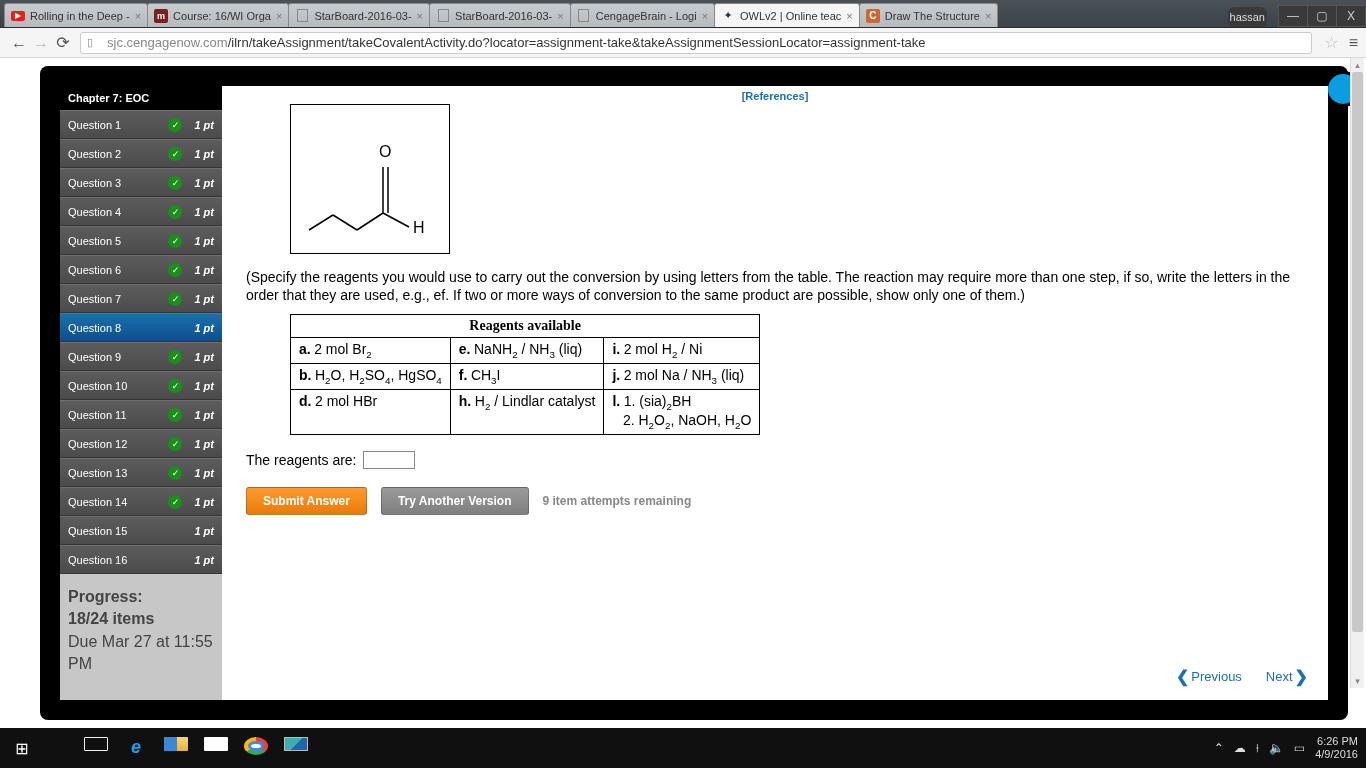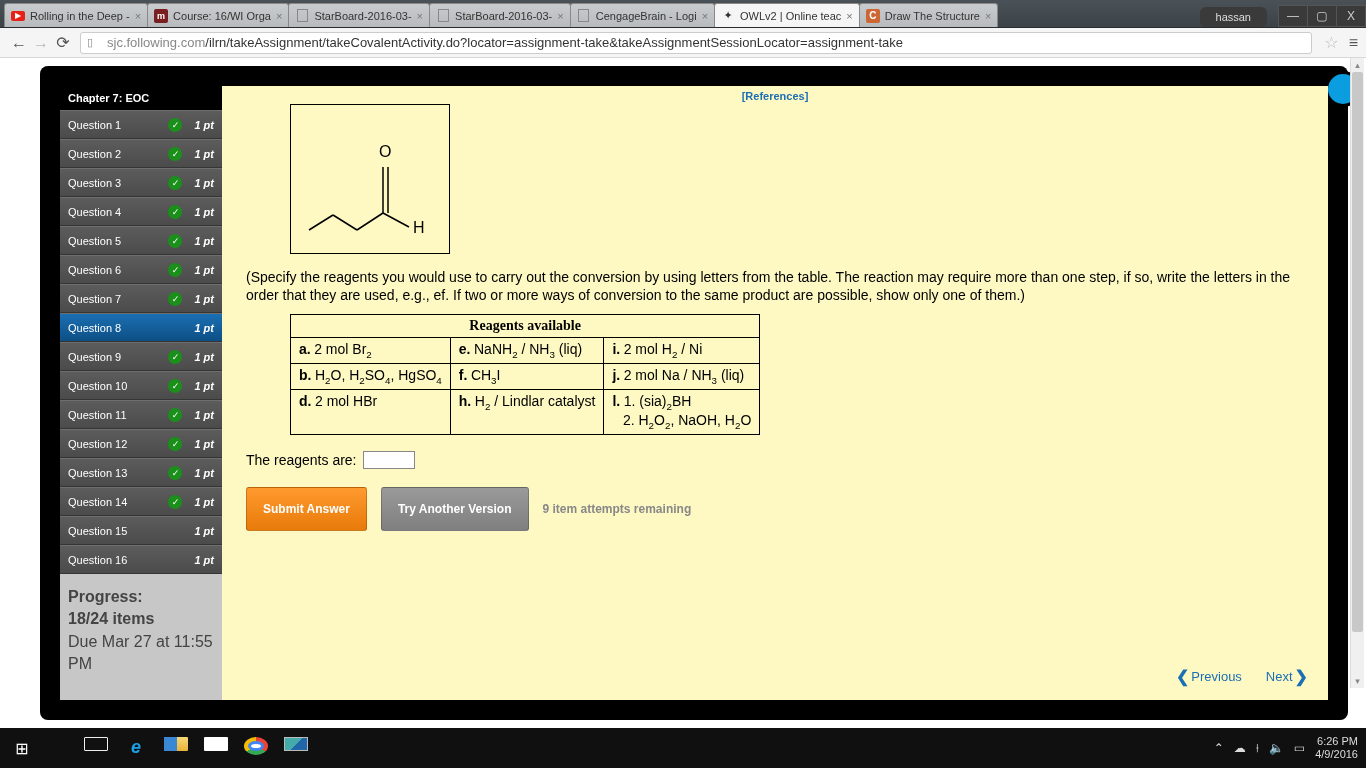--- a/index.html
+++ b/index.html
@@ -4,21 +4,21 @@
 <style>
 * { margin:0; padding:0; box-sizing:border-box; font-family:Arial,Helvetica,sans-serif; }
 html,body { width:1366px; height:768px; overflow:hidden; background:#000; }
 .browser-area{position:absolute;left:0;top:0;right:0;bottom:40px;background:#fff;}
 .tabstrip{height:28px;background:linear-gradient(#4a5258,#3b4248);display:flex;align-items:flex-end;padding-left:4px;border-bottom:1px solid #282c2f;}
 .tab{display:flex;align-items:center;height:24px;background:linear-gradient(#c9ccce,#b8bbbd);border:1px solid #888;border-bottom:none;border-radius:3px 3px 0 0;font-size:11px;color:#333;padding:0 6px;margin-right:-1px;max-width:165px;min-width:0;white-space:nowrap;}
 .tab.active{background:#f5f5f5;z-index:1;}
 .tab .favicon{width:14px;height:14px;margin-right:5px;flex-shrink:0;display:flex;align-items:center;justify-content:center;font-size:10px;}
 .tab .tt{overflow:hidden;text-overflow:ellipsis;flex:1;min-width:0;}
 .tab .tx{margin-left:5px;color:#777;font-size:11px;flex-shrink:0;}
-.win-profile{height:20px;background:#3a3a3a;color:#ddd;font-size:11px;padding:0 16px;border-radius:6px;display:flex;align-items:center;margin:2px 4px 0 auto;}
+.win-profile{height:20px;background:#3a3a3a;color:#ddd;font-size:11px;padding:0 2px;border-radius:6px;display:flex;align-items:center;margin:2px 4px 0 auto;}
 .win-btns{display:flex;color:#ccc;margin-left:8px;}
 .win-btns span{width:30px;text-align:center;font-size:12px;line-height:20px;border:1px solid #555;margin-left:-1px;background:#3a3a3a;}
 .addr{height:30px;background:#f5f5f5;display:flex;align-items:center;padding:0 8px;border-bottom:1px solid #d8d8d8;font-size:13px;color:#333;}
 .navbtn{width:22px;height:22px;display:flex;align-items:center;justify-content:center;color:#555;font-size:16px;}
 .urlbox{flex:1;height:22px;border:1px solid #ccc;border-radius:3px;margin:0 6px;display:flex;align-items:center;background:#fff;padding:0 6px;}
 .urlbox .doc{width:14px;color:#888;font-size:11px;margin-right:6px;}
 .urlbox .loc{font-size:13px;color:#333;white-space:nowrap;overflow:hidden;}
 .urlbox .host{color:#888;}
 .addr .star{color:#bbb;font-size:16px;margin-left:6px;}
 .addr .menu{color:#555;font-size:16px;margin-left:10px;}
@@ -28,36 +28,36 @@
 .sidebar{width:162px;background:#c7c7c7;display:flex;flex-direction:column;}
 .chapter-hdr{background:#000;color:#fff;font-size:11px;font-weight:bold;padding:5px 8px;height:24px;display:flex;align-items:center;}
 .qn-list{display:flex;flex-direction:column;}
 .qn{height:29px;display:flex;align-items:center;padding:0 8px;font-size:11px;color:#fff;background:linear-gradient(#5c5c5c,#4b4b4b);border-top:1px solid #6e6e6e;border-bottom:1px solid #353535;cursor:pointer;}
 .qn.active{background:linear-gradient(#1b6fb3,#0d4f85);}
 .qn .chk{width:14px;height:14px;border-radius:50%;background:#1a8f1a;display:flex;align-items:center;justify-content:center;color:#fff;font-size:9px;margin:0 6px 0 auto;}
 .qn .chk.none{background:transparent;}
 .qn .pts{font-style:italic;font-weight:bold;font-size:11px;margin-left:6px;}
 .progress{padding:8px;font-size:16px;font-weight:bold;color:#444;line-height:1.4;margin-top:4px;}
 .progress .due{font-weight:normal;}
-.content{flex:1;position:relative;background:#fef9c3;display:flex;flex-direction:column;}
+.content{flex:1;position:relative;background:#ffffff;display:flex;flex-direction:column;}
 .refs{position:absolute;top:4px;left:50%;transform:translateX(-50%);font-size:11px;font-weight:bold;color:#1b6fb3;}
 .body{padding:14px 24px 0 24px;font-family:"Times New Roman",serif;font-size:14px;color:#000;flex:1;overflow:hidden;}
 .prompt{margin-bottom:8px;}
 .mol{width:160px;height:150px;border:1px solid #000;margin:4px 0 14px 44px;position:relative;}
 .mol svg{position:absolute;left:0;top:0;}
 .para{margin:6px 0 10px 0;line-height:1.3;}
 .rtable{border-collapse:collapse;margin-left:44px;}
 .rtable td,.rtable th{border:1px solid #000;padding:3px 8px;font-size:14px;font-family:"Times New Roman",serif;text-align:left;vertical-align:top;}
 .rtable th{text-align:center;font-weight:bold;}
 .let{font-weight:bold;}
 .sub{font-size:.7em;vertical-align:sub;}
 .ansrow{margin:16px 0 18px 0;display:flex;align-items:center;gap:6px;}
 .ansrow input{width:52px;height:18px;border:1px solid #888;font-size:13px;}
 .btnrow{display:flex;align-items:center;gap:14px;margin-bottom:10px;}
-.btn{height:44px;padding:0 16px;border-radius:3px;font-size:12px;font-weight:bold;color:#fff;display:flex;align-items:center;cursor:pointer;border:1px solid rgba(0,0,0,.2);}
+.btn{height:28px;padding:0 16px;border-radius:3px;font-size:12px;font-weight:bold;color:#fff;display:flex;align-items:center;cursor:pointer;border:1px solid rgba(0,0,0,.2);}
 .btn.orange{background:linear-gradient(#ff9a2f,#e87b0a);}
 .btn.gray{background:linear-gradient(#9a9a9a,#7f7f7f);}
 .attempts{font-size:12px;font-weight:bold;color:#888;}
 .pager{position:absolute;right:20px;bottom:14px;font-size:13px;display:flex;gap:24px;}
 .pager .pg{color:#1b6fb3;cursor:pointer;display:flex;align-items:center;gap:2px;}
 .pager .ar{font-weight:bold;font-size:16px;}
 .help{position:absolute;top:8px;right:-10px;width:30px;height:30px;border-radius:50%;background:#0a9de0;box-shadow:0 0 0 3px #000;}
 .taskbar{position:absolute;left:0;right:0;bottom:0;height:40px;background:#101010;display:flex;align-items:center;color:#fff;}
 .start{width:44px;height:40px;display:flex;align-items:center;justify-content:center;font-size:16px;}
 .cortana{display:flex;align-items:center;width:340px;height:30px;font-size:13px;color:#b8b8b8;}
@@ -146,21 +146,21 @@
       <span>X</span>
     </div>
   </div>
 
   <div class="addr">
     <div class="navbtn">←</div>
     <div class="navbtn" style="color:#bbb;">→</div>
     <div class="navbtn">⟳</div>
     <div class="urlbox">
       <span class="doc">▯</span>
-      <span class="loc"><span class="host">sjc.following.com</span><span>/ilrn/takeAssignment/takeCovalentActivity.do?locator=assignment-take&amp;takeAssignmentSessionLocator=assignment-take</span></span>
+      <span class="loc"><span class="host">sjc.cengagenow.com</span><span>/ilrn/takeAssignment/takeCovalentActivity.do?locator=assignment-take&amp;takeAssignmentSessionLocator=assignment-take</span></span>
     </div>
     <div class="star">☆</div>
     <div class="menu">≡</div>
   </div>
 
   <div class="viewport">
     <div class="app">
       <div class="help"></div>
       <div class="app-inner">
         <div class="sidebar">

